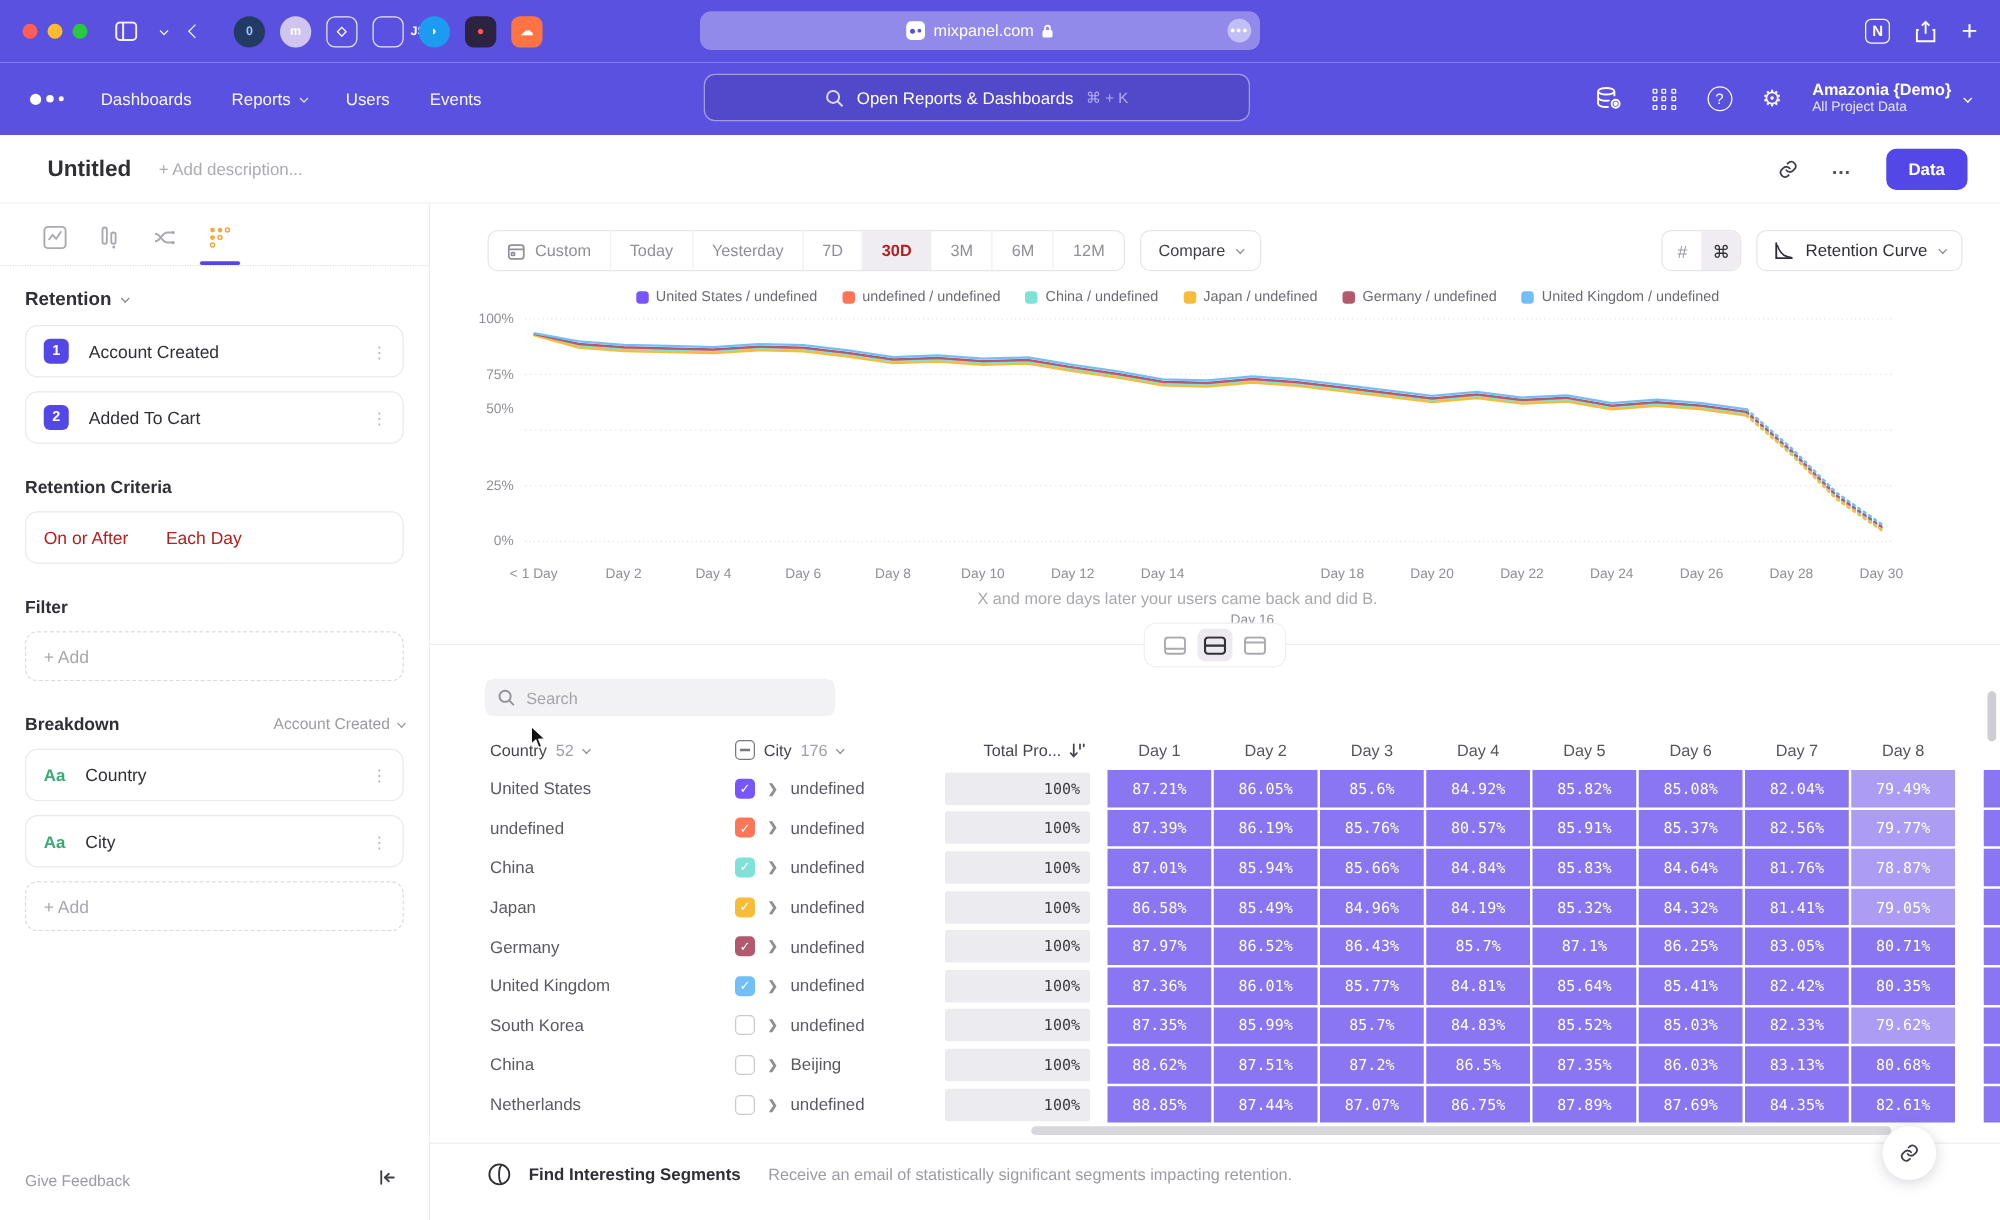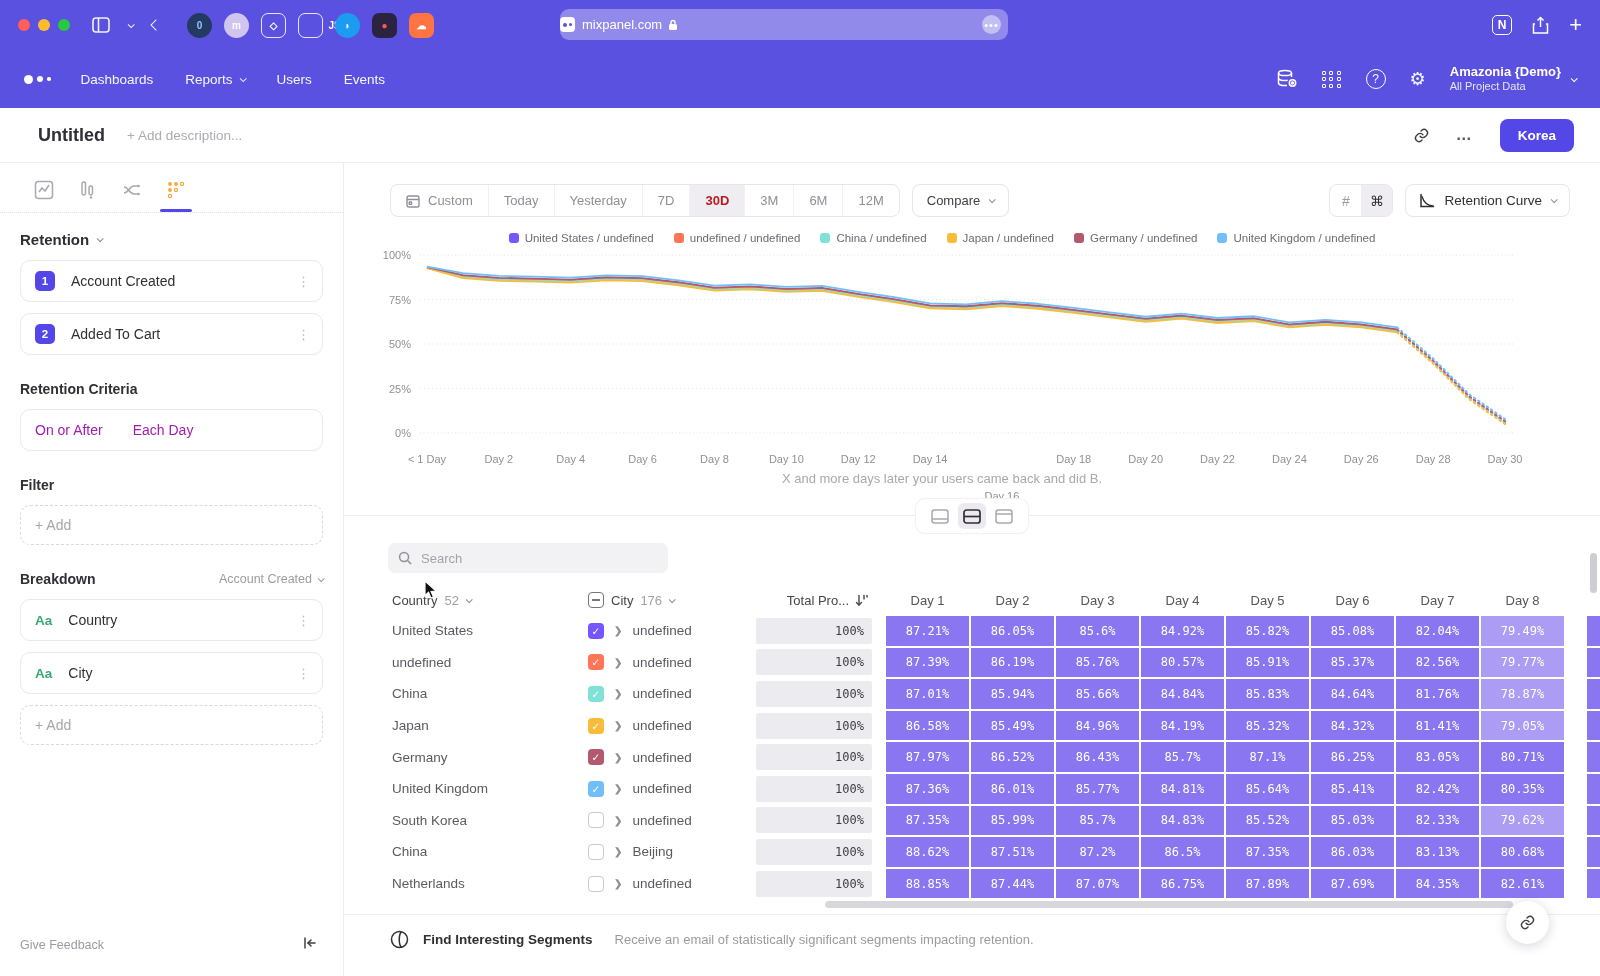--- a/index.html
+++ b/index.html
@@ -5,21 +5,21 @@
   * { margin:0; padding:0; box-sizing:border-box; }
   html,body { width:1600px; height:976px; overflow:hidden; background:#fff; }
   .screen { position:relative; width:1600px; height:976px; font-family:"Liberation Sans",sans-serif; background:#fff; overflow:hidden; }
 
   
   .browser-bar { position:absolute; top:0; left:0; width:100%; height:50px; background:#5B51E1; display:flex; align-items:center; padding:0 18px; }
   .tl { width:12px; height:12px; border-radius:50%; margin-right:8px; }
   .bicon { color:rgba(255,255,255,.92); margin:0 9px; display:flex; align-items:center; }
   .ext { width:25px; height:25px; border-radius:7px; margin:0 6px; display:flex; align-items:center; justify-content:center; font-size:10px; font-weight:bold; color:#fff; }
   .ext.outline { border:1.5px solid rgba(255,255,255,.85); background:transparent; }
-  .url-pill { position:absolute; left:560px; top:9px; width:448px; height:31px; background:rgba(255,255,255,.33); border-radius:9px; display:flex; align-items:center; color:#fff; font-size:13px; }
+  .url-pill { position:absolute; left:560px; top:9px; width:448px; height:31px; background:rgba(255,255,255,.33); border-radius:9px; display:flex; align-items:center; justify-content:center; color:#fff; font-size:13px; }
   .fav { width:15px; height:15px; background:#fff; border-radius:4px; display:flex; align-items:center; justify-content:center; margin-right:7px; }
   .fav i { width:4px; height:4px; border-radius:50%; background:#5B51E1; display:inline-block; }
   .fav i+i { width:3px; height:3px; margin-left:1.5px; }
   .pill-more { position:absolute; right:7px; top:6px; width:19px; height:19px; border-radius:50%; background:rgba(255,255,255,.45); color:#fff; font-size:11px; display:flex; align-items:center; justify-content:center; letter-spacing:1px; }
   .br-right { position:absolute; right:18px; top:0; height:50px; display:flex; align-items:center; gap:20px; color:#fff; }
   .notion-sq { width:20px; height:20px; border:1.8px solid #fff; border-radius:5px; display:flex; align-items:center; justify-content:center; font-size:12px; font-weight:bold; }
   .plus { font-size:22px; font-weight:300; line-height:1; }
 
   
   .app-nav { position:absolute; top:50px; left:0; width:100%; height:58px; background:#5B51E1; display:flex; align-items:center; color:#fff; }
@@ -57,21 +57,21 @@
   .sb-title { font-size:15px; font-weight:bold; color:#2F2F36; display:flex; align-items:center; gap:8px; margin:18px 0 12px 0; }
   .sb-h { font-size:14px; font-weight:bold; color:#2F2F36; margin:26px 0 12px 0; display:flex; align-items:center; }
   .card { border:1px solid #E9E9EE; border-radius:10px; background:#fff; height:42px; display:flex; align-items:center; padding:0 12px 0 14px; margin-bottom:11px; }
   .badge { width:20px; height:20px; border-radius:5px; background:#5347E8; color:#fff; font-size:11.5px; font-weight:bold; display:flex; align-items:center; justify-content:center; margin-right:16px; }
   .card-label { font-size:14px; color:#2F2F36; }
   .kebab { margin-left:auto; color:#B4B4BB; font-size:13px; letter-spacing:0; }
   .card.dashed { border:1px dashed #D8D8DF; color:#A7A7AE; height:40px; }
   .add-lbl { font-size:14px; color:#A7A7AE; }
   .aa { color:#3BA974; font-weight:bold; font-size:13.5px; margin-right:16px; }
   .crit-card { gap:30px; }
-  .crit-v { font-size:14px; color:#a21caf; }
+  .crit-v { font-size:14px; color:#b91c1c; }
   .bd-scope { margin-left:auto; font-weight:normal; font-size:12.5px; color:#9B9BA3; display:flex; align-items:center; gap:6px; }
   .give-fb { position:absolute; left:20px; bottom:24px; font-size:12.5px; color:#9B9BA3; }
   .collapse { position:absolute; right:26px; bottom:22px; color:#3F3F46; }
 
   
   .main { position:absolute; left:344px; top:0; right:0; bottom:0; background:#fff; }
   .toolbar { display:flex; align-items:center; margin:21px 30px 0 46px; }
   .seg { display:flex; align-items:center; border:1px solid #E6E6EA; border-radius:8px; height:33px; overflow:hidden; }
   .seg-item { font-size:13px; color:#8F8F97; padding:0 15px; height:100%; display:flex; align-items:center; gap:8px; border-right:1px solid #F1F1F4; }
   .seg-item:last-child { border-right:none; }
@@ -218,20 +218,28 @@
           <span>Reports</span>
           <span class="chv chv-sm" style="color: rgba(255, 255, 255, 0.85);"></span>
         </span>
         <span class="nav-item">
           <span>Users</span>
         </span>
         <span class="nav-item">
           <span>Events</span>
         </span>
       </span>
+    <div class="nav-search">
+      <svg width="15" height="15" viewBox="0 0 15 15" fill="none" stroke="rgba(255,255,255,.8)" stroke-width="1.6">
+          <circle cx="6.5" cy="6.5" r="4.8"></circle>
+          <line x1="10.2" y1="10.2" x2="14" y2="14"></line>
+        </svg>
+      <span>Open Reports &amp; Dashboards</span>
+      <span class="sc">⌘ + K</span>
+    </div>
     <div class="an-right">
       <span class="an-ic">
         <svg width="22" height="20" viewBox="0 0 22 20" fill="none" stroke="#fff" stroke-width="1.5">
             <ellipse cx="9" cy="4" rx="6.5" ry="2.6"></ellipse>
             <path d="M2.5 4v10c0 1.4 2.9 2.6 6.5 2.6 .7 0 1.4 0 2-.1M15.5 4v4"></path>
             <path d="M2.5 9c0 1.4 2.9 2.6 6.5 2.6 1 0 1.9-.1 2.7-.3"></path>
             <circle cx="16.5" cy="14" r="3.2"></circle>
             <circle cx="16.5" cy="14" r="1"></circle>
           </svg>
       </span>
@@ -262,21 +270,21 @@
     <span class="ph-title">Untitled</span>
     <span class="ph-desc">+ Add description...</span>
     <span class="ph-right">
       <span class="ph-ico">
         <svg width="17" height="17" viewBox="0 0 24 24" fill="none" stroke="currentColor" stroke-width="2" stroke-linecap="round">
             <path d="M10 13a5 5 0 0 0 7.5.5l2-2a5 5 0 0 0-7-7l-1.2 1.1"></path>
             <path d="M14 11a5 5 0 0 0-7.5-.5l-2 2a5 5 0 0 0 7 7l1.2-1.1"></path>
           </svg>
       </span>
       <span class="ph-ico" style="letter-spacing:2px;font-weight:bold;color:#55555E">…</span>
-      <button class="save-btn">Korea</button>
+      <button class="save-btn">Data</button>
     </span>
   </div>
 
   <div class="body">
 
     <aside class="sidebar">
       <div class="sb-tabs">
         <span class="sb-tab">
           <svg width="20" height="20" viewBox="0 0 20 20" fill="none" stroke="currentColor" stroke-width="1.5">
               <rect x="1.5" y="1.5" width="17" height="17" rx="3"></rect>
@@ -453,21 +461,21 @@
           <span class="lg-item">
             <span class="lg-sw" style="background: rgb(114, 190, 248);"></span>
             <span>United Kingdom / undefined</span>
           </span>
         </div>
 
       <div class="chart-wrap">
         <div id="yticks">
             <div class="ytick" style="top: 180px;">0%</div>
             <div class="ytick" style="top: 135.5px;">25%</div>
-            <div class="ytick" style="top: 91px;">50%</div>
+            <div class="ytick" style="top: 74px;">50%</div>
             <div class="ytick" style="top: 46.5px;">75%</div>
             <div class="ytick" style="top: 2px;">100%</div>
           </div>
         <svg id="chart-svg" width="1095" height="184">
             <line x1="0" x2="1095" y1="180" y2="180" stroke="#E3E3EA" stroke-width="1" stroke-dasharray="1 2.5"></line>
             <line x1="0" x2="1095" y1="135.5" y2="135.5" stroke="#E3E3EA" stroke-width="1" stroke-dasharray="1 3"></line>
             <line x1="0" x2="1095" y1="91" y2="91" stroke="#E3E3EA" stroke-width="1" stroke-dasharray="1 3"></line>
             <line x1="0" x2="1095" y1="46.5" y2="46.5" stroke="#E3E3EA" stroke-width="1" stroke-dasharray="1 3"></line>
             <line x1="0" x2="1095" y1="2" y2="2" stroke="#E3E3EA" stroke-width="1" stroke-dasharray="1 2.5"></line>
             <polyline points="7,14.46 42.93333333333333,23.36 78.86666666666666,26.03 114.8,26.92 150.73333333333332,27.81 186.66666666666666,25.496000000000002 222.6,26.386000000000003 258.5333333333333,30.48 294.46666666666664,35.82 330.4,34.574 366.3333333333333,37.066 402.26666666666665,36.176 438.2,42.05 474.1333333333333,47.39 510.06666666666666,53.62 546,54.51 581.9333333333333,51.306000000000004 617.8666666666667,53.976000000000006 653.8,58.07 689.7333333333333,62.52 725.6666666666666,66.97 761.6,63.766000000000005 797.5333333333333,68.21600000000001 833.4666666666667,66.436 869.4,72.666 905.3333333333334,69.99600000000001 941.2666666666667,72.666 977.2,77.65" fill="none" stroke="#7856FF" stroke-width="1.8" stroke-linejoin="round"></polyline>

